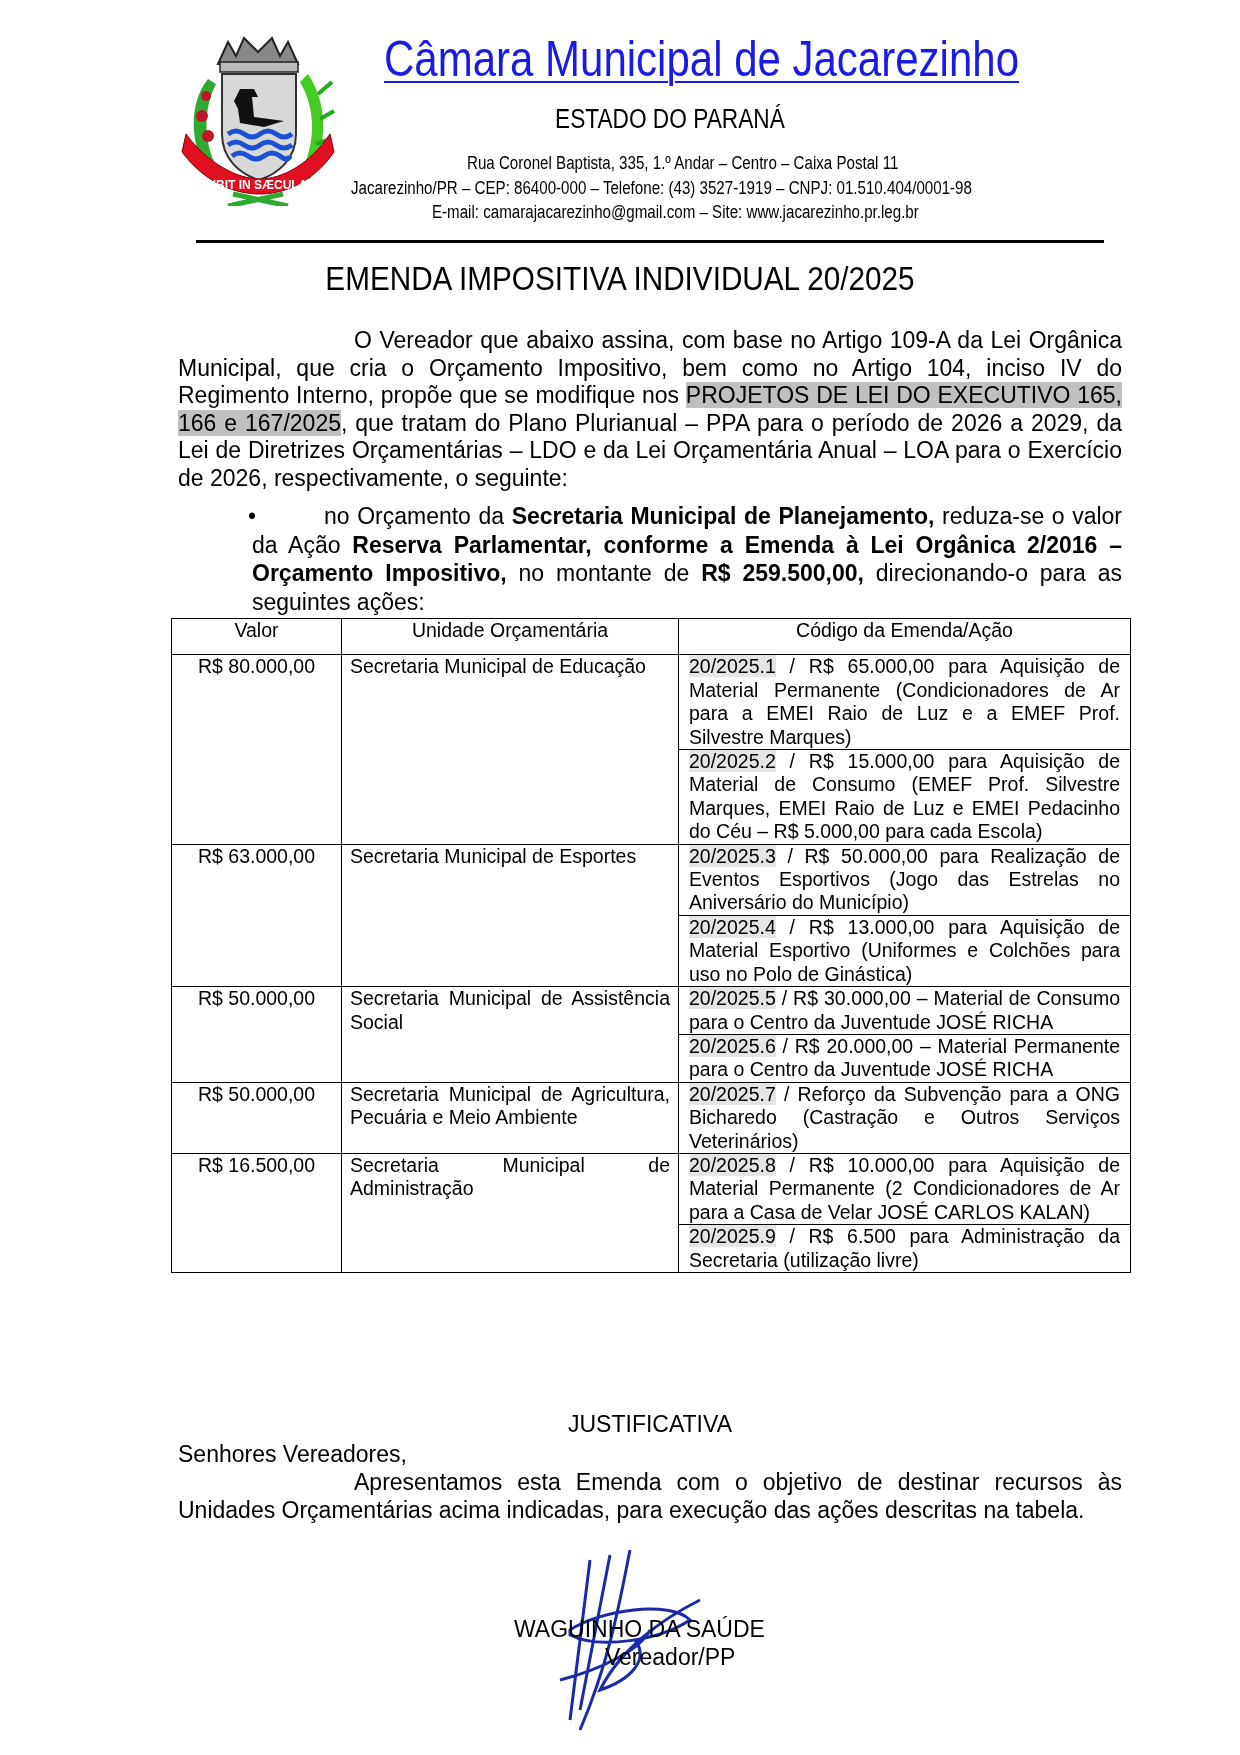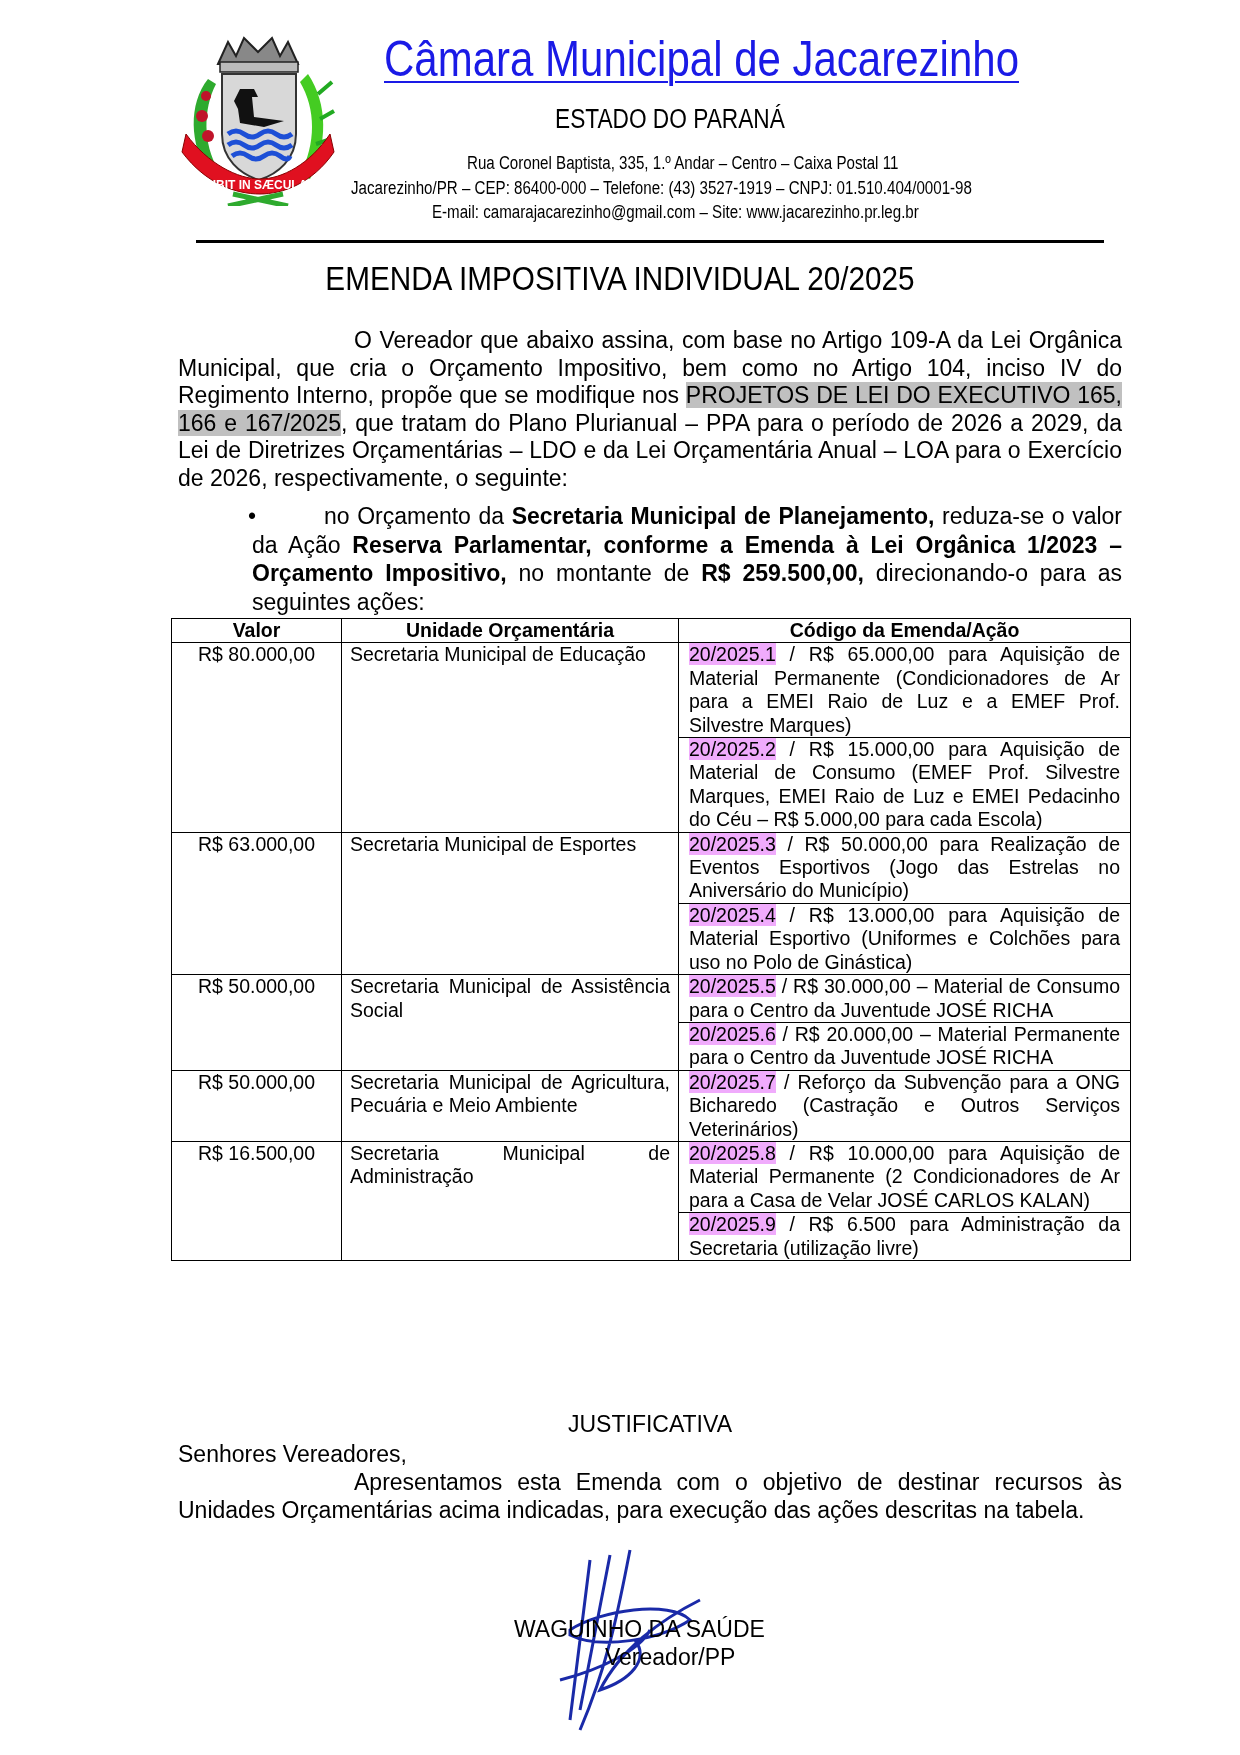--- a/index.html
+++ b/index.html
@@ -35,27 +35,27 @@
   .bullet-block { position: absolute; left: 252px; width: 870px; top: 502px; font-size: 23px;
                   line-height: 28.5px; text-align: justify; }
   .bullet-block .dot { position: absolute; left: -4px; top: 0; }
   .bullet-block .first-indent { display: inline-block; width: 72px; }
   b { font-weight: bold; }
 
   
   table.emendas { position: absolute; left: 171px; top: 618px; width: 960px;
                   border-collapse: collapse; font-size: 19.5px; line-height: 23.4px; }
   table.emendas th, table.emendas td { border: 1.5px solid #000; vertical-align: top; padding: 0 8px; }
-  table.emendas th { font-weight: bold; text-align: center; padding-top: 0; padding-bottom: 0; }
+  table.emendas th { font-weight: normal; text-align: center; padding-top: 0; padding-bottom: 12px; }
   .col-valor { width: 153px; text-align: center; }
   .col-unid { width: 320px; text-align: justify; text-align-last: left; }
   .col-acao { padding: 0 !important; }
   .acao-item { padding: 0 10px 0 10px; text-align: justify; border-top: 1.5px solid #000; }
   .acao-item:first-child { border-top: none; }
-  .code { background: #f0abfc; }
+  .code { background: #e5e5e5; }
 
   
   .just-title { position: absolute; left: 0; width: 1300px; top: 1411px; text-align: center;
                 font-size: 23px; }
   .greeting { position: absolute; left: 178px; top: 1441px; font-size: 23px; }
   .p2 { top: 1468px; line-height: 28px; }
   .date-line { position: absolute; right: 118px; top: 1556px; font-size: 23px; }
   .signer { position: absolute; left: 514px; top: 1616px; font-size: 23px; }
   .role { position: absolute; left: 577px; top: 1644px; font-size: 23px; margin-left: 28px; }
   .signature { position: absolute; left: 540px; top: 1540px; width: 220px; height: 200px; }
@@ -97,21 +97,21 @@
   <div class="lh-line lh-l1">Rua Coronel Baptista, 335, 1.º Andar – Centro – Caixa Postal 11</div>
   <div class="lh-line lh-l2">Jacarezinho/PR – CEP: 86400-000 – Telefone: (43) 3527-1919 – CNPJ: 01.510.404/0001-98</div>
   <div class="lh-line lh-l3">E-mail: camarajacarezinho@gmail.com – Site: www.jacarezinho.pr.leg.br</div>
   <div class="rule"></div>
 
   <div class="doc-title">EMENDA IMPOSITIVA INDIVIDUAL 20/2025</div>
 
   <div class="para p1"><span class="indent"></span><span>O Vereador que abaixo assina, com base no Artigo 109-A da Lei Orgânica Municipal, que cria o Orçamento Impositivo, bem como no Artigo 104, inciso IV do Regimento Interno, propõe que se modifique nos </span><span class="hl">PROJETOS DE LEI DO EXECUTIVO 165, 166 e 167/2025</span><span>, que tratam do Plano Plurianual – PPA para o período de 2026 a 2029, da Lei de Diretrizes Orçamentárias – LDO e da Lei Orçamentária Anual – LOA para o Exercício de 2026, respectivamente, o seguinte:</span></div>
 
   <div class="bullet-block">
-    <span class="dot">•</span><span class="first-indent"></span><span>no Orçamento da </span><b>Secretaria Municipal de Planejamento,</b><span> reduza-se o valor da Ação </span><b>Reserva Parlamentar, conforme a Emenda à Lei Orgânica 1/2023 – Orçamento Impositivo,</b><span> no montante de </span><b>R$ 259.500,00,</b><span> direcionando-o para as seguintes ações:</span>
+    <span class="dot">•</span><span class="first-indent"></span><span>no Orçamento da </span><b>Secretaria Municipal de Planejamento,</b><span> reduza-se o valor da Ação </span><b>Reserva Parlamentar, conforme a Emenda à Lei Orgânica 2/2016 – Orçamento Impositivo,</b><span> no montante de </span><b>R$ 259.500,00,</b><span> direcionando-o para as seguintes ações:</span>
   </div>
 
   <table class="emendas">
     <thead>
       <tr>
         <th class="col-valor">Valor</th>
         <th class="col-unid" style="text-align:right;text-align-last:center">Unidade Orçamentária</th>
         <th>Código da Emenda/Ação</th>
       </tr>
     </thead>

